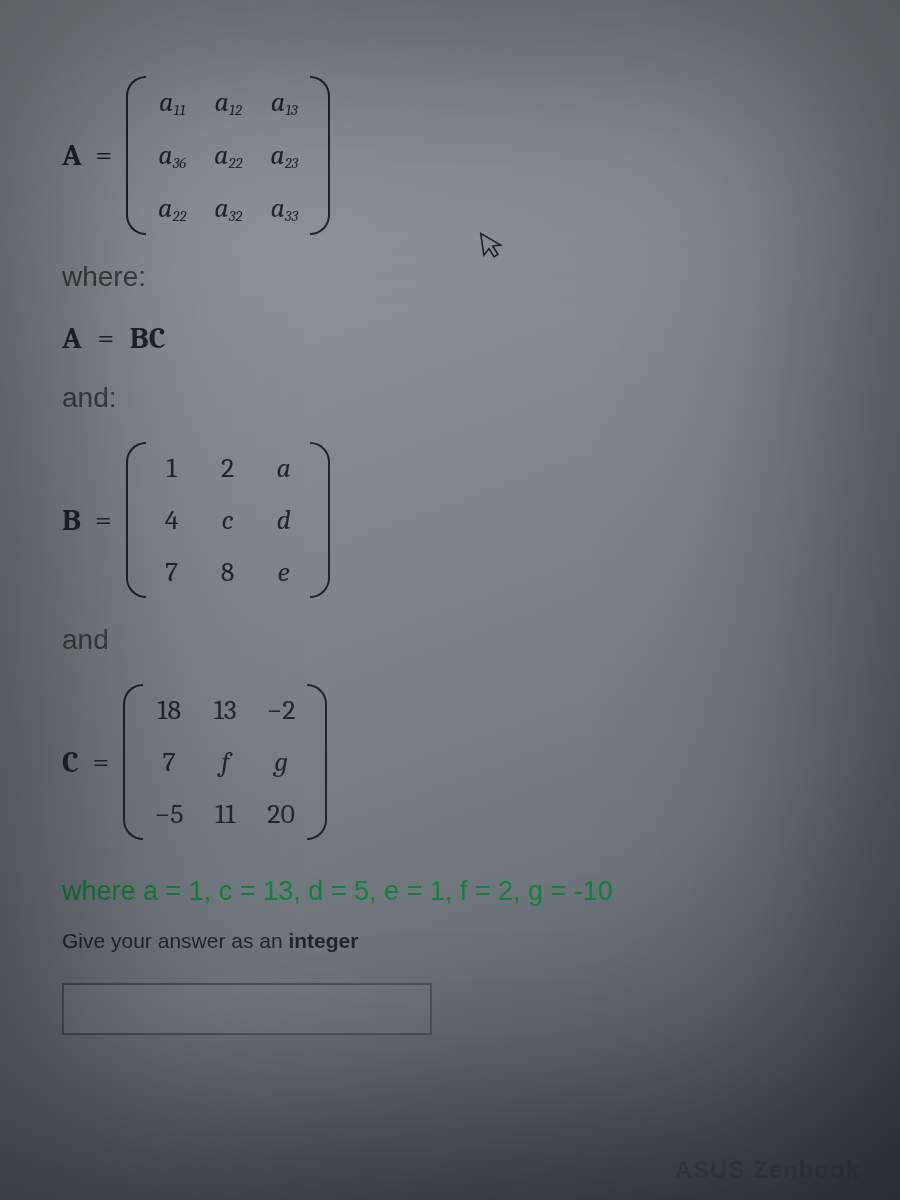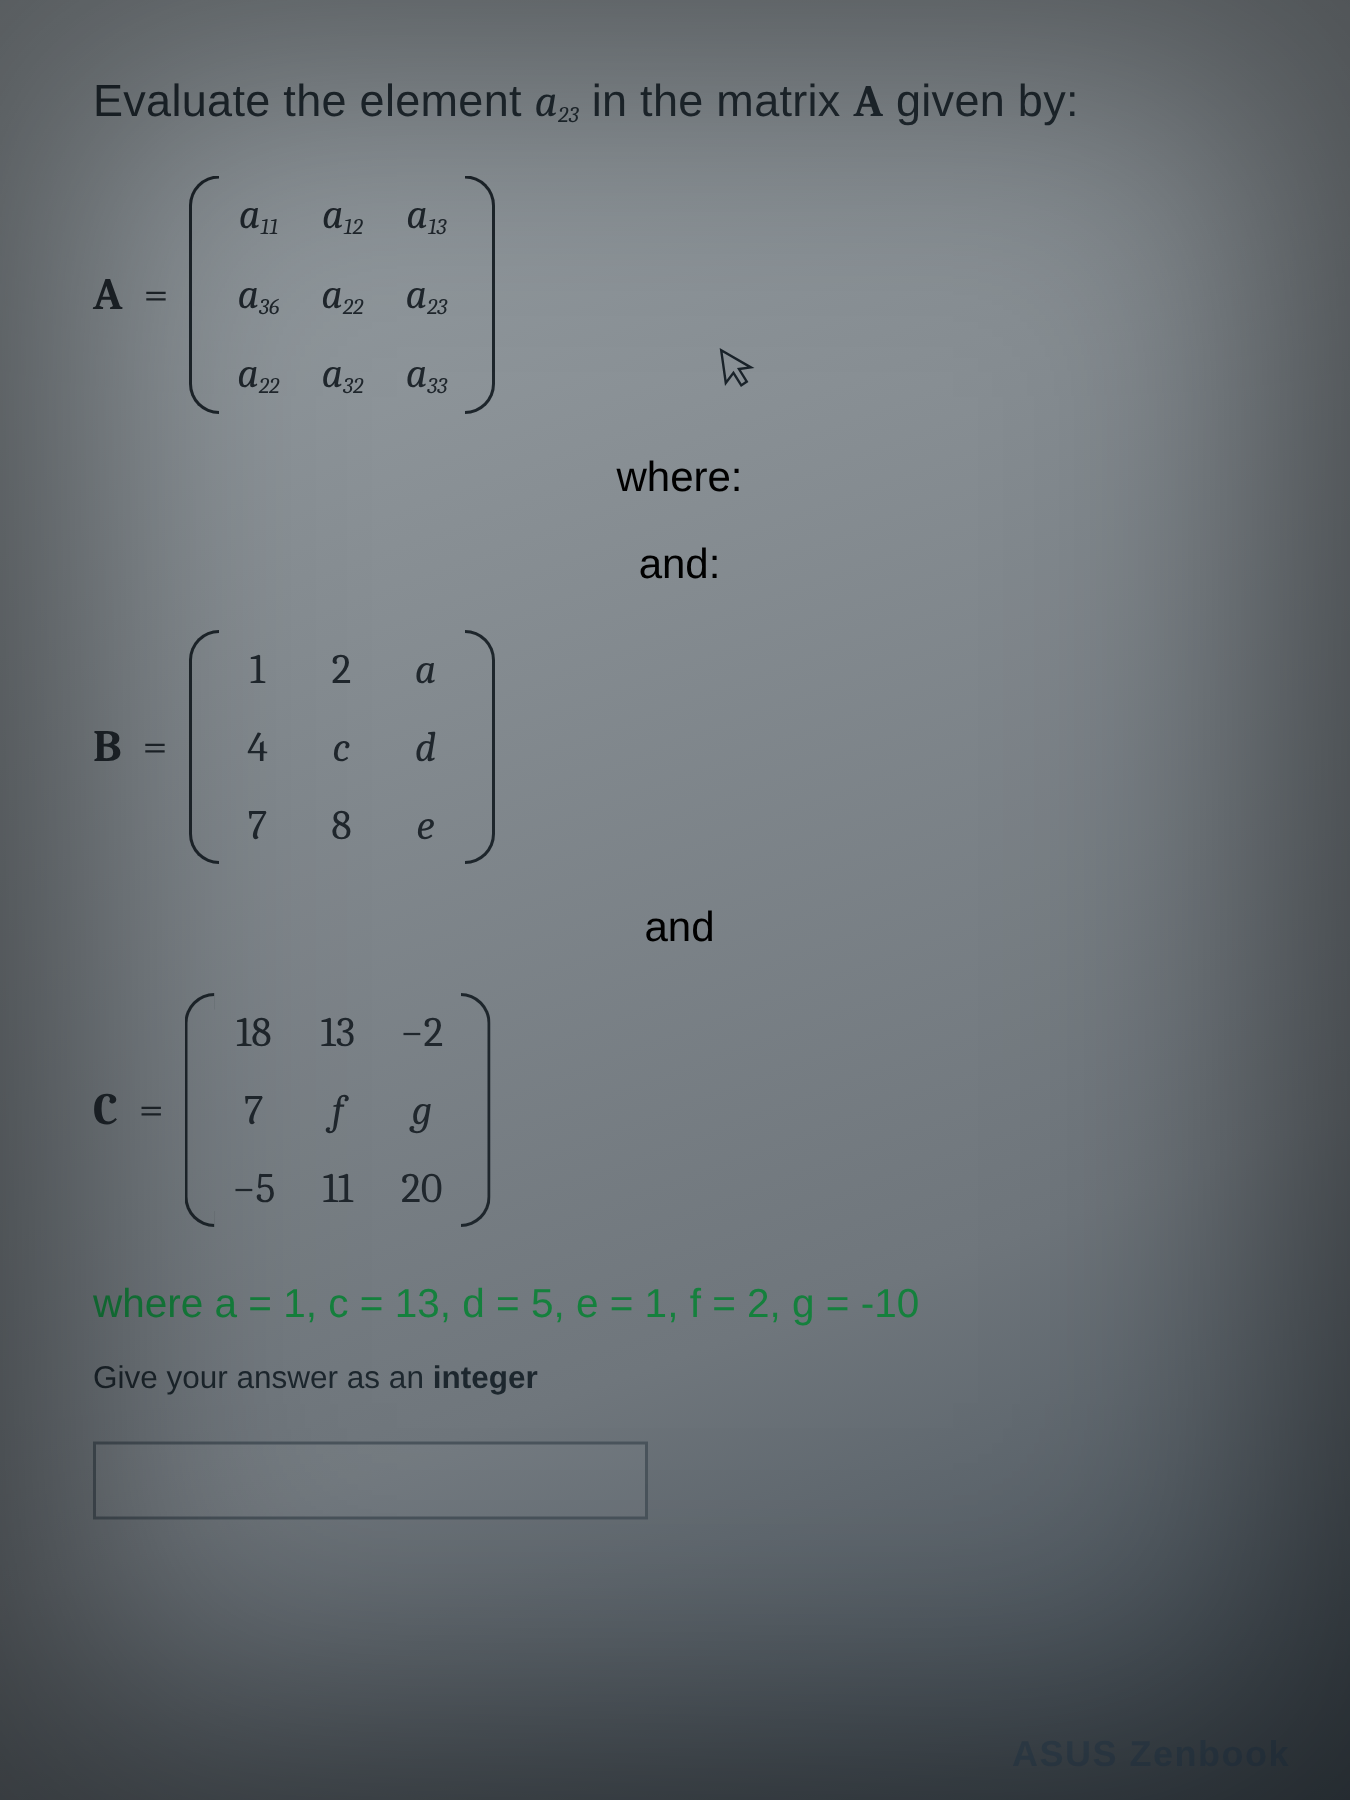--- a/index.html
+++ b/index.html
@@ -43,21 +43,21 @@
     display:grid;
     grid-template-columns:repeat(3,auto);
     column-gap:26px;row-gap:14px;
     padding:10px 8px;
     font-size:28px;
     gap:20px;
   }
   .mgrid .cell{min-width:36px;text-align:center;font-style:italic;}
   .mgrid .cell.num{font-style:normal;}
   .mgrid .cell .ss{font-size:15px;vertical-align:-4px;}
-  .txt{font-size:28px;margin-top:26px;color:#000000;text-align:center;}
+  .txt{font-size:28px;margin-top:26px;color:#404040;}
   .where-vals{font-size:27px;margin-top:36px;color:#15803d;font-family:Arial,sans-serif;}
   .instr{font-size:21px;margin-top:22px;color:#1d272e;}
   .answer-box{
     margin-top:30px;
     width:370px;height:52px;
     border:2px solid #4a545c;
     background:rgba(255,255,255,0.04);
     font-size:24px;padding:0 10px;
     box-sizing:border-box;
   }
@@ -76,23 +76,20 @@
     position:absolute;inset:0;
     pointer-events:none;
     box-shadow:inset 0 0 220px 60px rgba(0,0,0,.45);
   }
 </style>
 </head>
 <body>
 
 <div class="page">
 
-  <div class="question">
-    <span>Evaluate the element </span><span class="ital serif">a</span><span class="ital serif sub">23</span><span> in the matrix </span><span class="bold serif">A</span><span> given by:</span>
-  </div>
 
   <div class="block eqline">
     <span class="lbl">A</span>
     <span class="eq">=</span>
     <span class="matrix">
       <span class="paren left"></span>
       <span class="mgrid" id="gridA">
           <span class="cell"><span>a</span><span class="ss">11</span></span>
           <span class="cell"><span>a</span><span class="ss">12</span></span>
           <span class="cell"><span>a</span><span class="ss">13</span></span>
@@ -102,20 +99,25 @@
           <span class="cell"><span>a</span><span class="ss">22</span></span>
           <span class="cell"><span>a</span><span class="ss">32</span></span>
           <span class="cell"><span>a</span><span class="ss">33</span></span>
         </span>
       <span class="paren right"></span>
     </span>
   </div>
 
   <div class="txt">where:</div>
 
+  <div class="block">
+    <span class="lbl">A</span>
+    <span class="eq" style="margin:0 8px">=</span>
+    <span class="lbl">BC</span>
+  </div>
 
   <div class="txt">and:</div>
 
   <div class="block eqline">
     <span class="lbl">B</span>
     <span class="eq">=</span>
     <span class="matrix">
       <span class="paren left"></span>
       <span class="mgrid" id="gridB">
           <span class="cell num">1</span>

